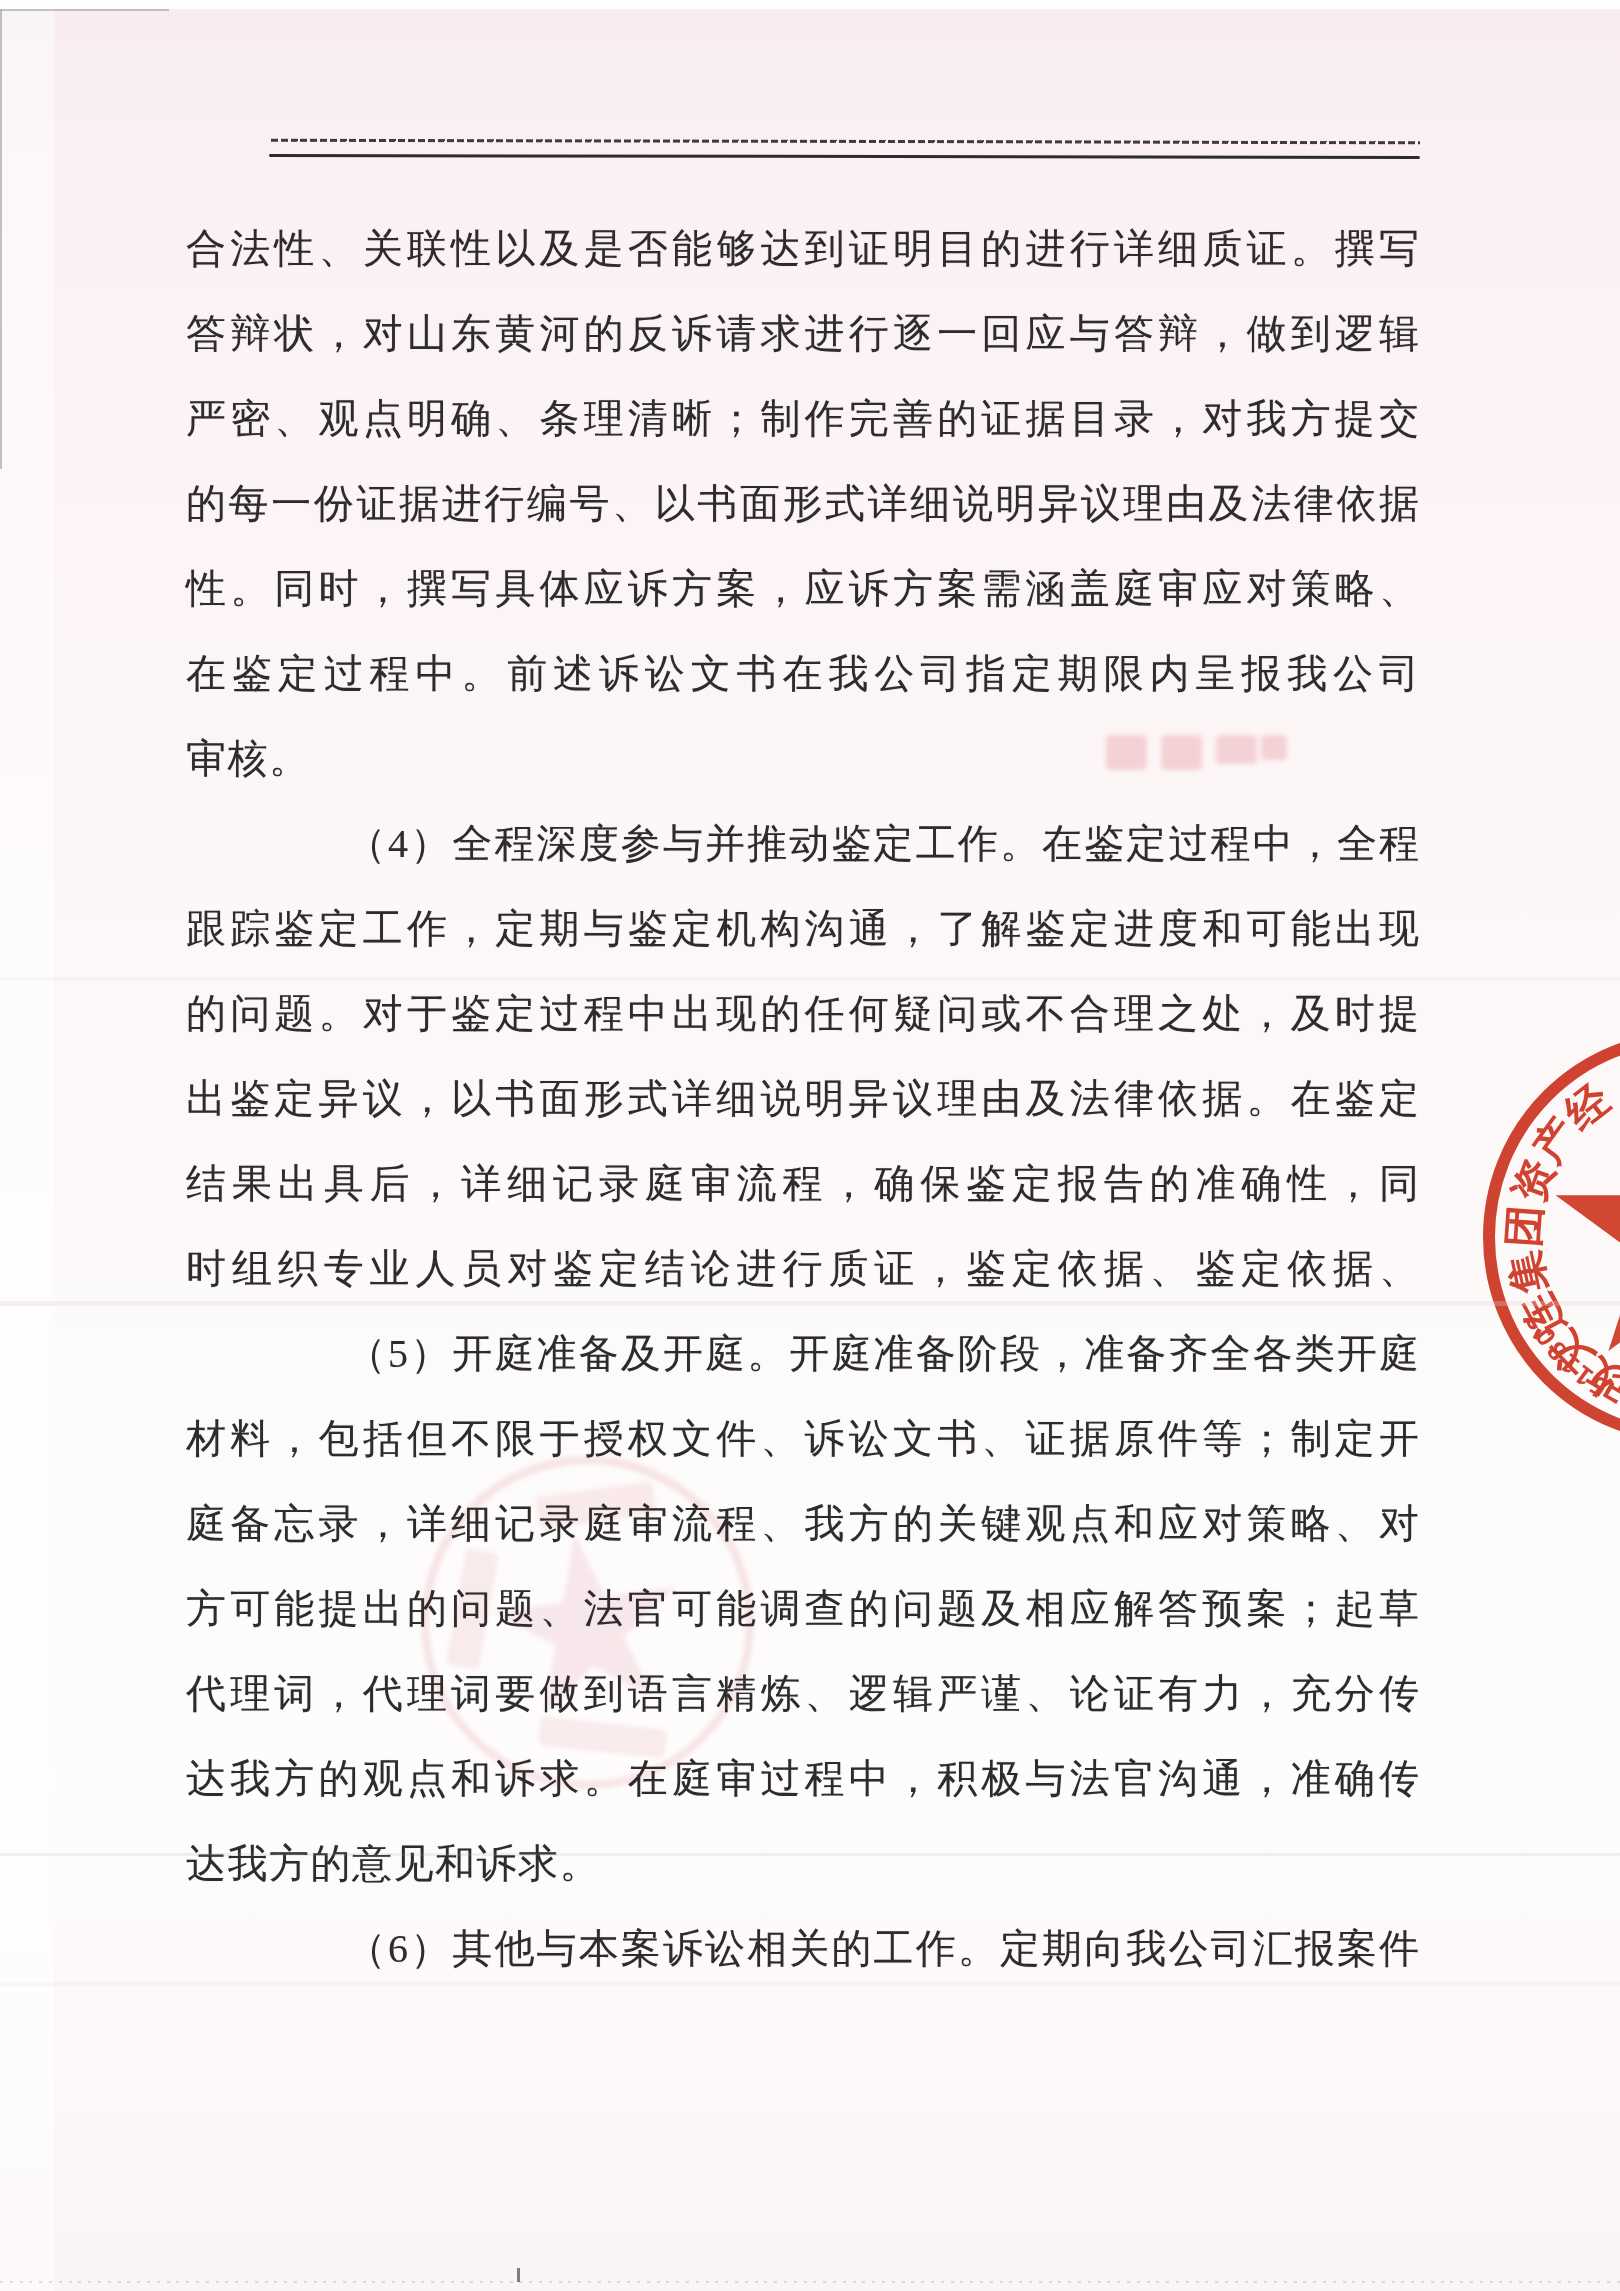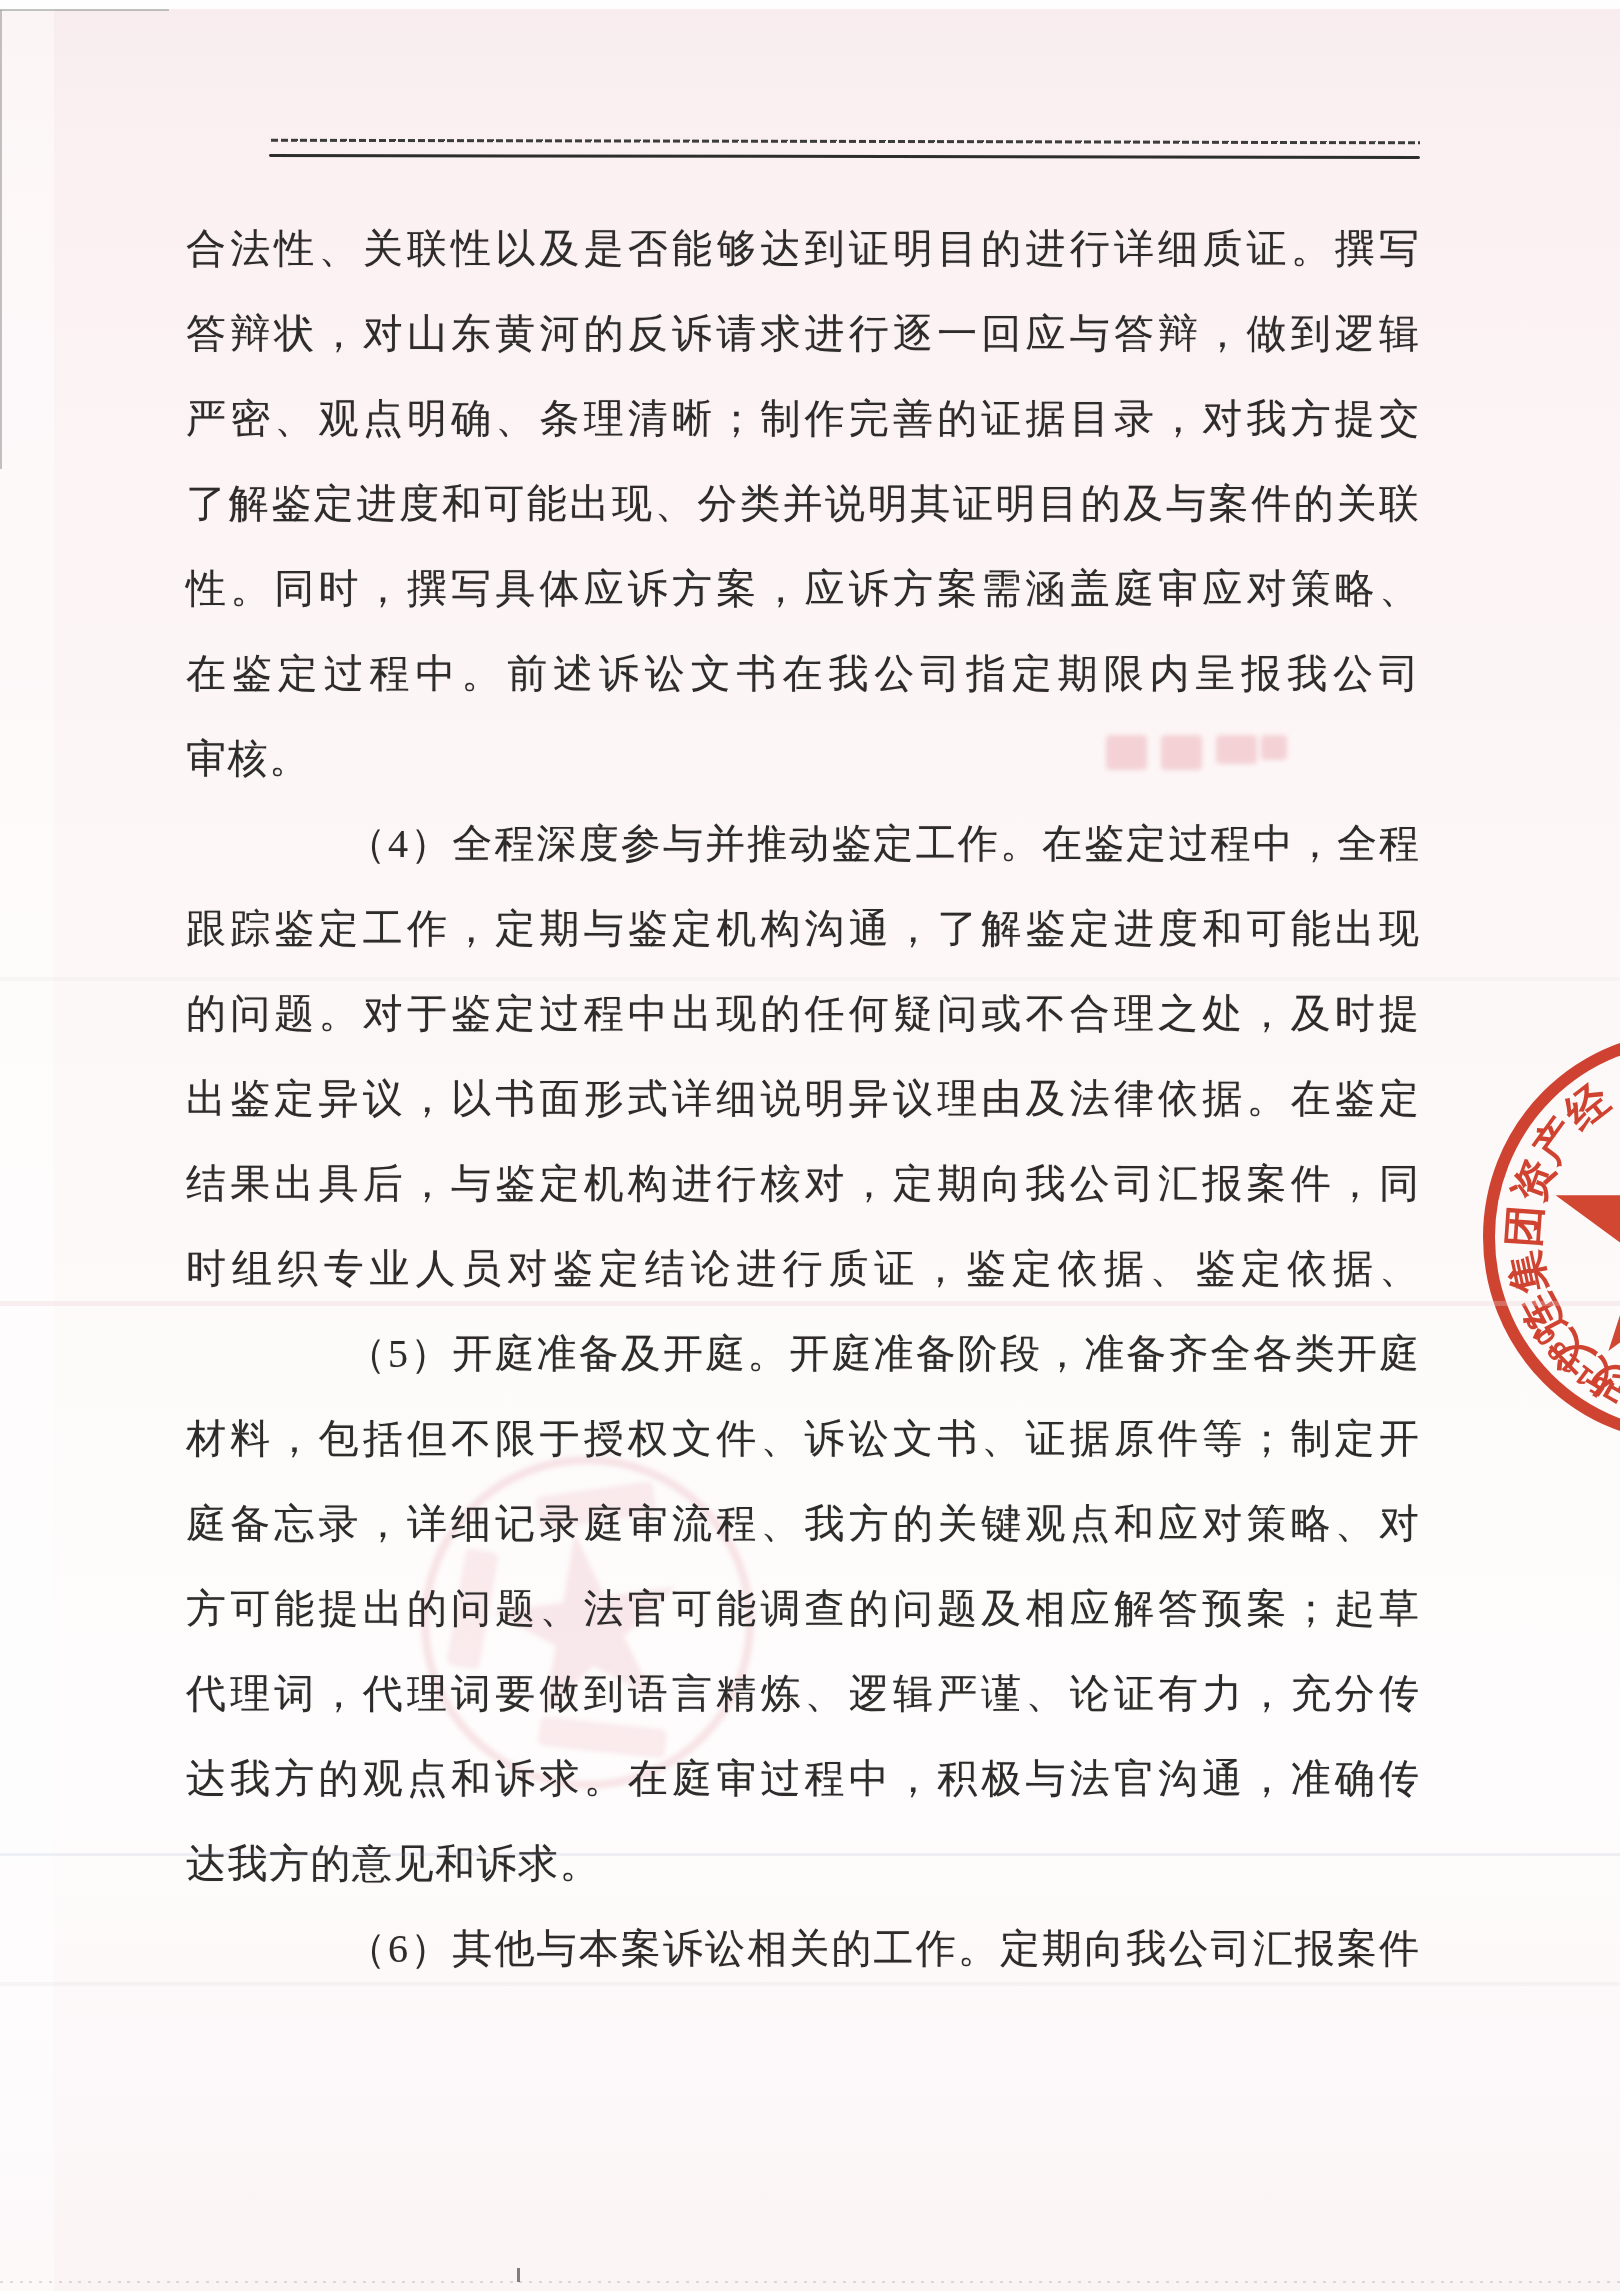--- a/index.html
+++ b/index.html
@@ -131,29 +131,29 @@
       <i></i>
       <i></i>
       <i></i>
       <i></i>
     </div>
 
   <div class="textblock">
     <div class="ln">合法性、关联性以及是否能够达到证明目的进行详细质证。撰写</div>
     <div class="ln">答辩状，对山东黄河的反诉请求进行逐一回应与答辩，做到逻辑</div>
     <div class="ln">严密、观点明确、条理清晰；制作完善的证据目录，对我方提交</div>
-    <div class="ln">了解鉴定进度和可能出现、分类并说明其证明目的及与案件的关联</div>
+    <div class="ln">的每一份证据进行编号、以书面形式详细说明异议理由及法律依据</div>
     <div class="ln">性。同时，撰写具体应诉方案，应诉方案需涵盖庭审应对策略、</div>
     <div class="ln">在鉴定过程中。前述诉讼文书在我公司指定期限内呈报我公司</div>
     <div class="ln end">审核。</div>
     <div class="ln ind">（4）全程深度参与并推动鉴定工作。在鉴定过程中，全程</div>
     <div class="ln">跟踪鉴定工作，定期与鉴定机构沟通，了解鉴定进度和可能出现</div>
     <div class="ln">的问题。对于鉴定过程中出现的任何疑问或不合理之处，及时提</div>
     <div class="ln">出鉴定异议，以书面形式详细说明异议理由及法律依据。在鉴定</div>
-    <div class="ln">结果出具后，与鉴定机构进行核对，定期向我公司汇报案件，同</div>
+    <div class="ln">结果出具后，详细记录庭审流程，确保鉴定报告的准确性，同</div>
     <div class="ln">时组织专业人员对鉴定结论进行质证，鉴定依据、鉴定依据、</div>
     <div class="ln ind">（5）开庭准备及开庭。开庭准备阶段，准备齐全各类开庭</div>
     <div class="ln">材料，包括但不限于授权文件、诉讼文书、证据原件等；制定开</div>
     <div class="ln">庭备忘录，详细记录庭审流程、我方的关键观点和应对策略、对</div>
     <div class="ln">方可能提出的问题、法官可能调查的问题及相应解答预案；起草</div>
     <div class="ln">代理词，代理词要做到语言精炼、逻辑严谨、论证有力，充分传</div>
     <div class="ln">达我方的观点和诉求。在庭审过程中，积极与法官沟通，准确传</div>
     <div class="ln end">达我方的意见和诉求。</div>
     <div class="ln ind">（6）其他与本案诉讼相关的工作。定期向我公司汇报案件</div>
   </div>

